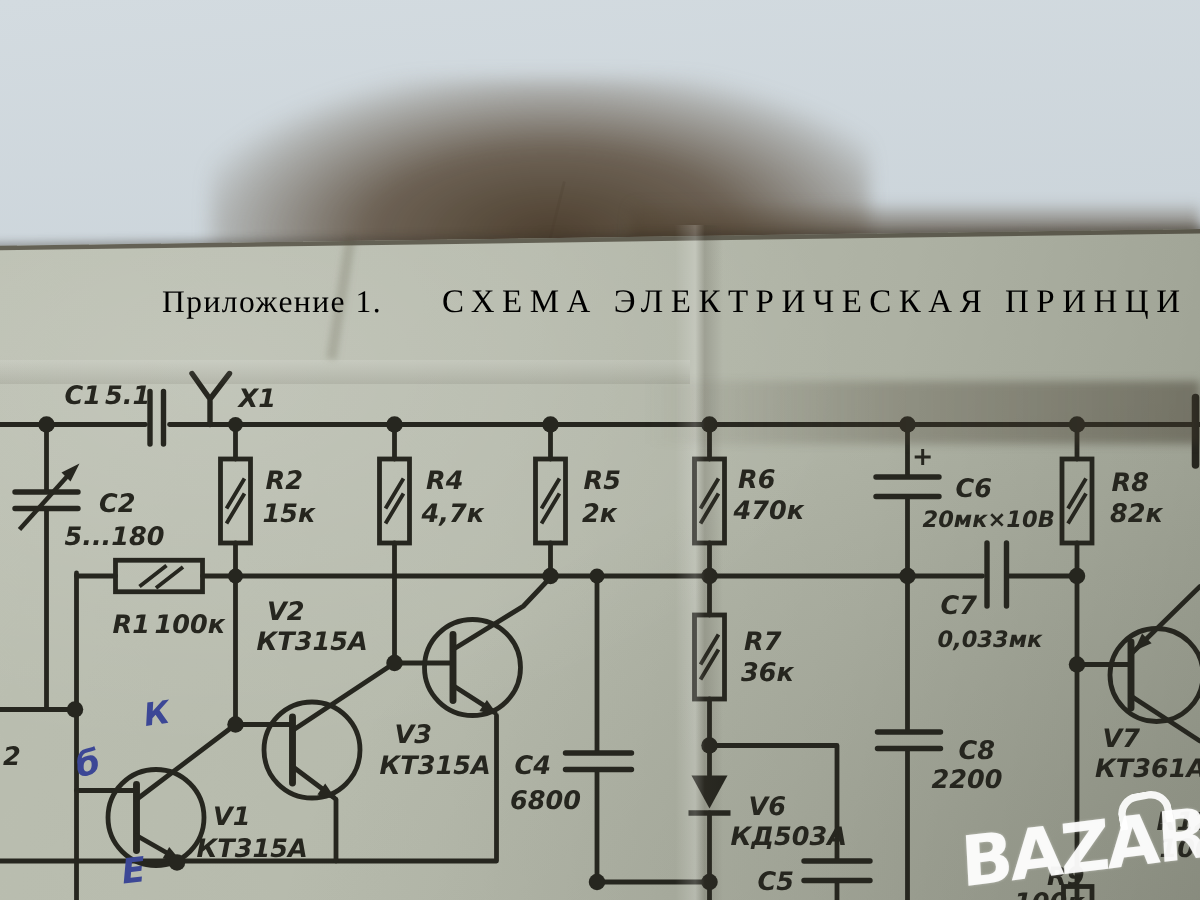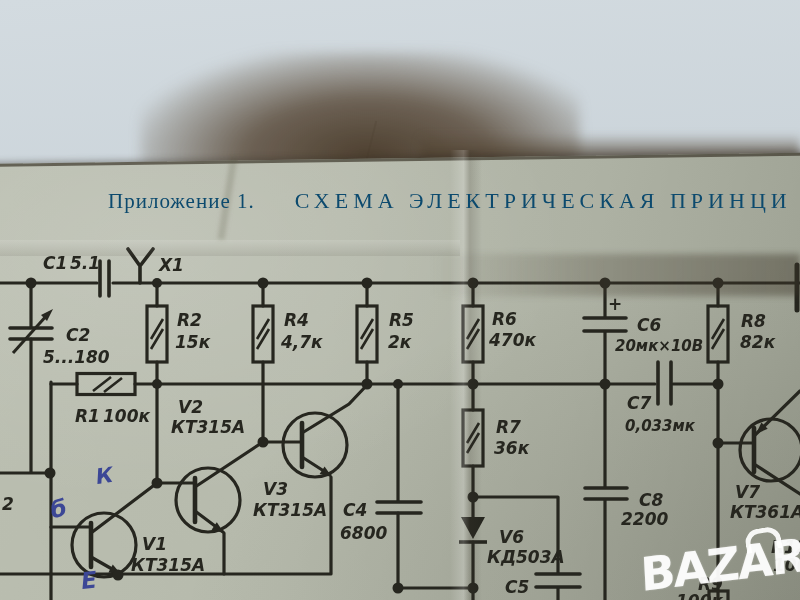--- a/index.html
+++ b/index.html
@@ -37,21 +37,21 @@
   .crease-fold{position:absolute;left:0;top:240px;width:460px;height:16px;z-index:4;pointer-events:none;
     background:linear-gradient(180deg, rgba(255,255,255,.12) 0%, rgba(60,55,45,.10) 100%);}
   .crease-d{position:absolute;left:224px;top:156px;width:7px;height:84px;z-index:4;pointer-events:none;
     transform:rotate(9deg);background:rgba(85,80,65,.22);filter:blur(2px);}
   svg{position:absolute;inset:0;z-index:3;}
   .lbl{font-family:"DejaVu Sans",sans-serif;font-style:italic;font-weight:bold;font-size:17px;fill:#26261f;}
   .lbl-sm{font-size:15px;}
   .blue{font-family:"DejaVu Sans",sans-serif;font-style:italic;font-weight:bold;fill:#3c4796;}
   
   .title{position:absolute;left:108px;top:188px;z-index:5;white-space:nowrap;
-    color:#0c4a6e;font-family:"Liberation Serif","DejaVu Serif",serif;}
+    color:#000000;font-family:"Liberation Serif","DejaVu Serif",serif;}
   .title .prefix{font-size:21px;letter-spacing:1px;}
   .title .main{font-size:22px;letter-spacing:5px;margin-left:40px;}
   
   .watermark{position:absolute;left:640px;top:538px;z-index:6;
     font-family:"DejaVu Sans",sans-serif;font-weight:bold;font-size:46px;
     color:rgba(255,255,255,.92);transform:rotate(-7deg) skewX(-4deg);
     letter-spacing:-2px;text-shadow:0 0 2px rgba(255,255,255,.35);}
   .bag-handle{position:absolute;left:745px;top:528px;width:26px;height:18px;z-index:6;
     border:5px solid rgba(255,255,255,.92);border-bottom:none;
     border-radius:14px 14px 0 0;transform:rotate(-10deg);}

